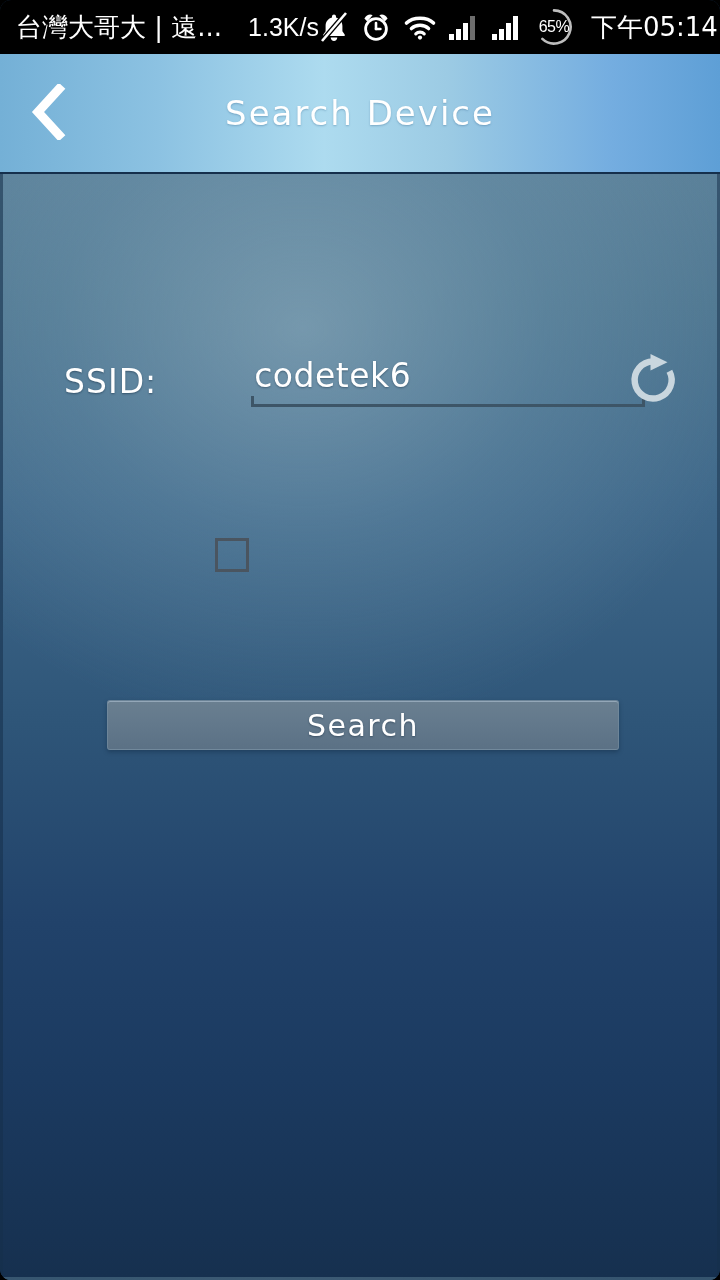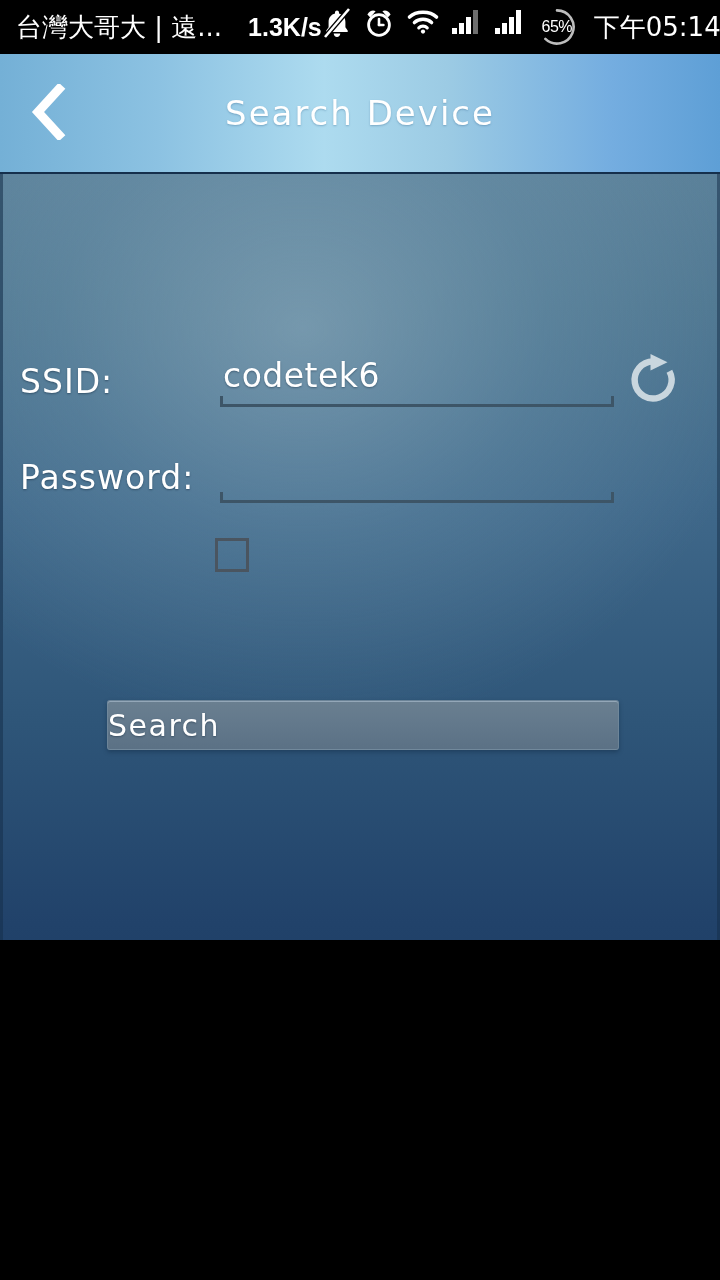--- a/index.html
+++ b/index.html
@@ -3,24 +3,25 @@
 <meta charset="utf-8">
 <style>
   html, body {
     margin: 0;
     padding: 0;
     background: #000;
   }
   #screen {
     position: relative;
     width: 720px;
-    height: 940px;
+    height: 1280px;
     overflow: hidden;
     font-family: "DejaVu Sans", sans-serif;
     background: #16304f;
+    border-radius: 11px;
   }
 
   
   #status-bar {
     position: absolute;
     left: 0; top: 0;
     width: 720px; height: 54px;
     background: #000000;
     display: flex;
     align-items: center;
@@ -33,25 +34,25 @@
     font-family: "DejaVu Sans", sans-serif;
     letter-spacing: 0px;
     white-space: nowrap;
   }
   .sb-speed {
     color: #ffffff;
     font-size: 25px;
     font-family: "Liberation Sans", sans-serif;
     margin-left: 26px;
     white-space: nowrap;
-    font-weight: bold;
   }
   .sb-icons {
     margin-left: auto;
     display: flex;
+    align-items: center;
     gap: 11px;
   }
   .sb-icons svg { display: block; }
   .sb-time {
     color: #ffffff;
     font-size: 26px;
     font-family: "DejaVu Sans", sans-serif;
     white-space: nowrap;
     margin-left: 17px;
   }
@@ -211,20 +212,21 @@
     left: 104px; top: 698px;
     width: 512px; height: 50px;
     border-radius: 3px;
     box-sizing: border-box;
     border: 1px solid rgba(120,145,165,0.55);
     background: linear-gradient(to bottom, #6a7f90 0%, #63798c 45%, #5b7185 100%);
     box-shadow: inset 0 1px 0 rgba(200,218,232,0.45),
                 0 2px 4px rgba(10,28,48,0.35);
     display: flex;
     align-items: center;
+    justify-content: center;
     cursor: pointer;
   }
   #search-label {
     color: #ffffff;
     font-size: 30px;
     font-family: "DejaVu Sans", sans-serif;
     letter-spacing: 1.5px;
     text-shadow: 0 1px 2px rgba(20,40,60,0.45);
   }
 </style>
@@ -307,34 +309,27 @@
         <svg width="40" height="56" viewBox="0 0 40 56">
           <polyline points="29,5 8,28 29,51" fill="none" stroke="#ffffff" stroke-width="9" stroke-linecap="square" stroke-linejoin="miter"></polyline>
         </svg>
       </span>
     </div>
   </div>
 
   <div id="content">
 
     <div class="row" style="left:17px; top:178px; width:600px;">
-      <span class="field-label" style="width:200px;">SSID:</span>
+      <span class="field-label" style="width:200px;margin-left:44px;">SSID:</span>
       <span class="underline-field">
         <span class="uf-value">codetek6</span>
         <span class="uf-line"></span>
       </span>
     </div>
 
-    <div class="row" style="left:17px; top:274px; width:600px;">
-      <span class="field-label" style="width:200px;">Password:</span>
-      <span class="underline-field">
-        <span class="uf-value"></span>
-        <span class="uf-line"></span>
-      </span>
-    </div>
 
     <div id="refresh-button" style="left:615px; top:173px;">
       <span>
         <svg width="58" height="58" viewBox="0 0 58 58">
           <path d="M29 10.5 A18.5 18.5 0 1 0 45.4 20.2" fill="none" stroke="#c9d6de" stroke-width="6.4" stroke-linecap="butt"></path>
           <polygon points="26.5,3 26.5,19.5 43.5,11.2" fill="#c9d6de"></polygon>
         </svg>
       </span>
     </div>
 

